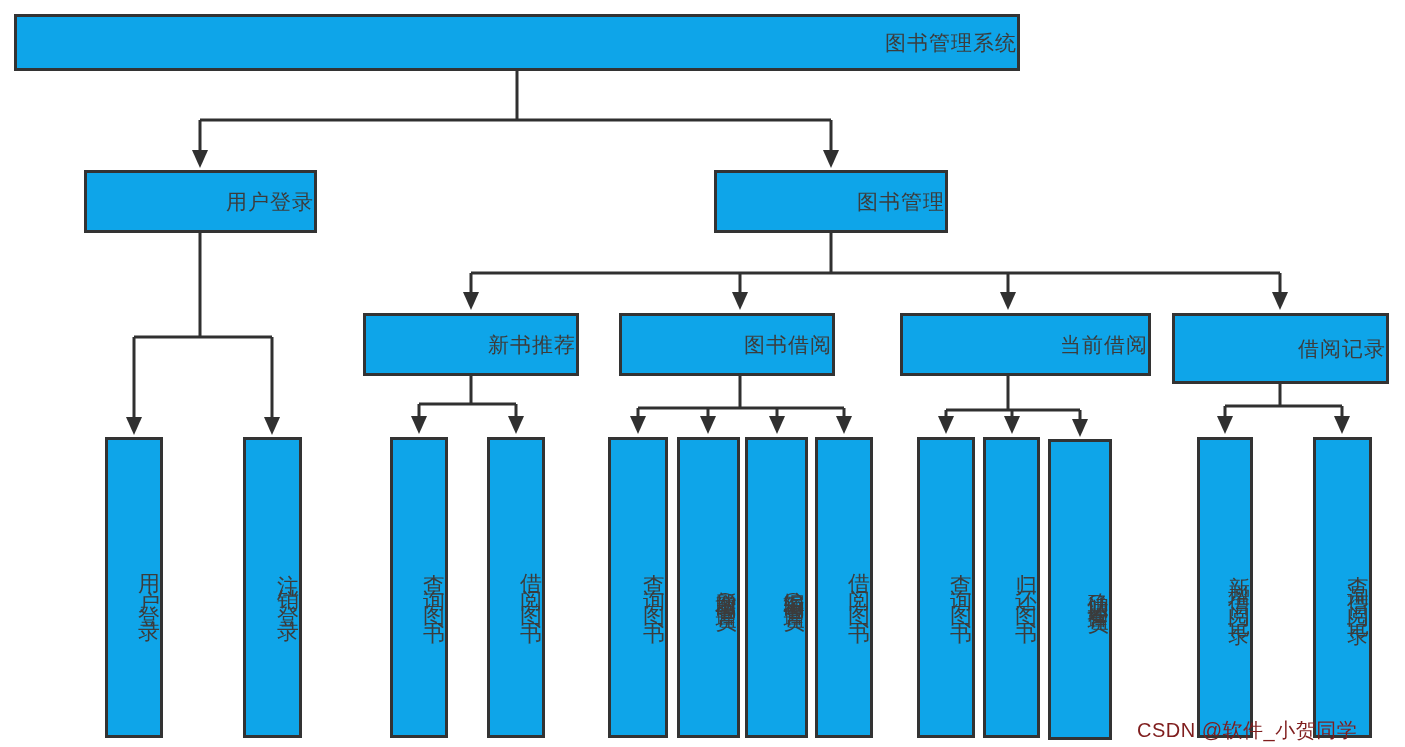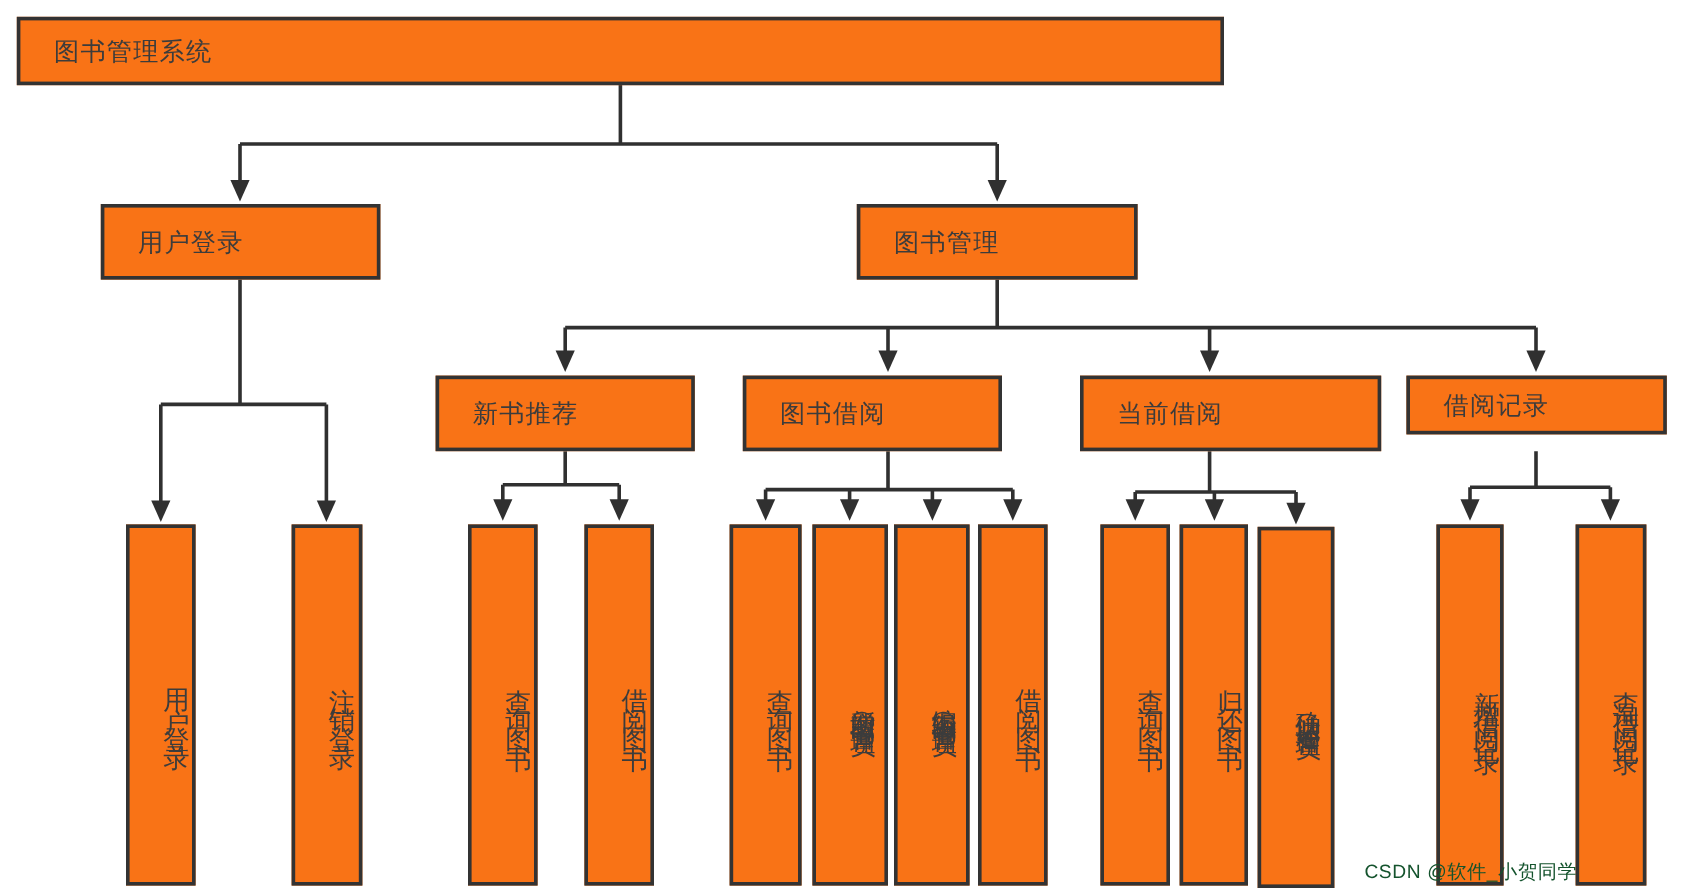--- a/index.html
+++ b/index.html
@@ -9,43 +9,43 @@
     height: 747px;
     background: #ffffff;
     font-family: "Liberation Sans", "DejaVu Sans", sans-serif;
     overflow: hidden;
   }
   #wires { position: absolute; left: 0; top: 0; z-index: 1; }
   .node, .leaf {
     position: absolute;
     box-sizing: border-box;
     border: 3px solid #333333;
-    background: #f97316;
+    background: #0ea5e9;
     display: flex;
     align-items: center;
-    justify-content: flex-start;
+    justify-content: flex-end;
     z-index: 2;
     color: #3c3c3c;
     padding-left: 28px;
   }
   .node { font-size: 21px; letter-spacing: 1px; }
   .leaf .vtext {
     writing-mode: vertical-rl;
     color: #3c3c3c;
     line-height: 1;
   }
   .v4 { font-size: 22px; letter-spacing: 16px; }
   .v6 { font-size: 22px; letter-spacing: 10px; }
   .v9 { font-size: 21px; letter-spacing: 3px; }
   #watermark {
     position: absolute;
     left: 1137px;
     top: 717px;
-    font-size: 16px;
-    color: #14532d;
+    font-size: 20px;
+    color: #7f1d1d;
     white-space: nowrap;
     z-index: 3;
     letter-spacing: 0.5px;
   }
 </style>
 </head>
 <body>
 
 <div id="stage">
 
@@ -98,21 +98,21 @@
 
   <div class="node" style="left:363px; top:313px; width:216px; height:63px;">
     <span>新书推荐</span>
   </div>
   <div class="node" style="left:619px; top:313px; width:216px; height:63px;">
     <span>图书借阅</span>
   </div>
   <div class="node" style="left:900px; top:313px; width:251px; height:63px;">
     <span>当前借阅</span>
   </div>
-  <div class="node" style="left:1172px; top:313px; width:217px; height:49px;">
+  <div class="node" style="left:1172px; top:313px; width:217px; height:71px;">
     <span>借阅记录</span>
   </div>
 
   <div class="leaf" style="left:105px; top:437px; width:58px; height:301px;">
     <span class="vtext v4">用户登录</span>
   </div>
   <div class="leaf" style="left:243px; top:437px; width:59px; height:301px;">
     <span class="vtext v4">注销登录</span>
   </div>
 

